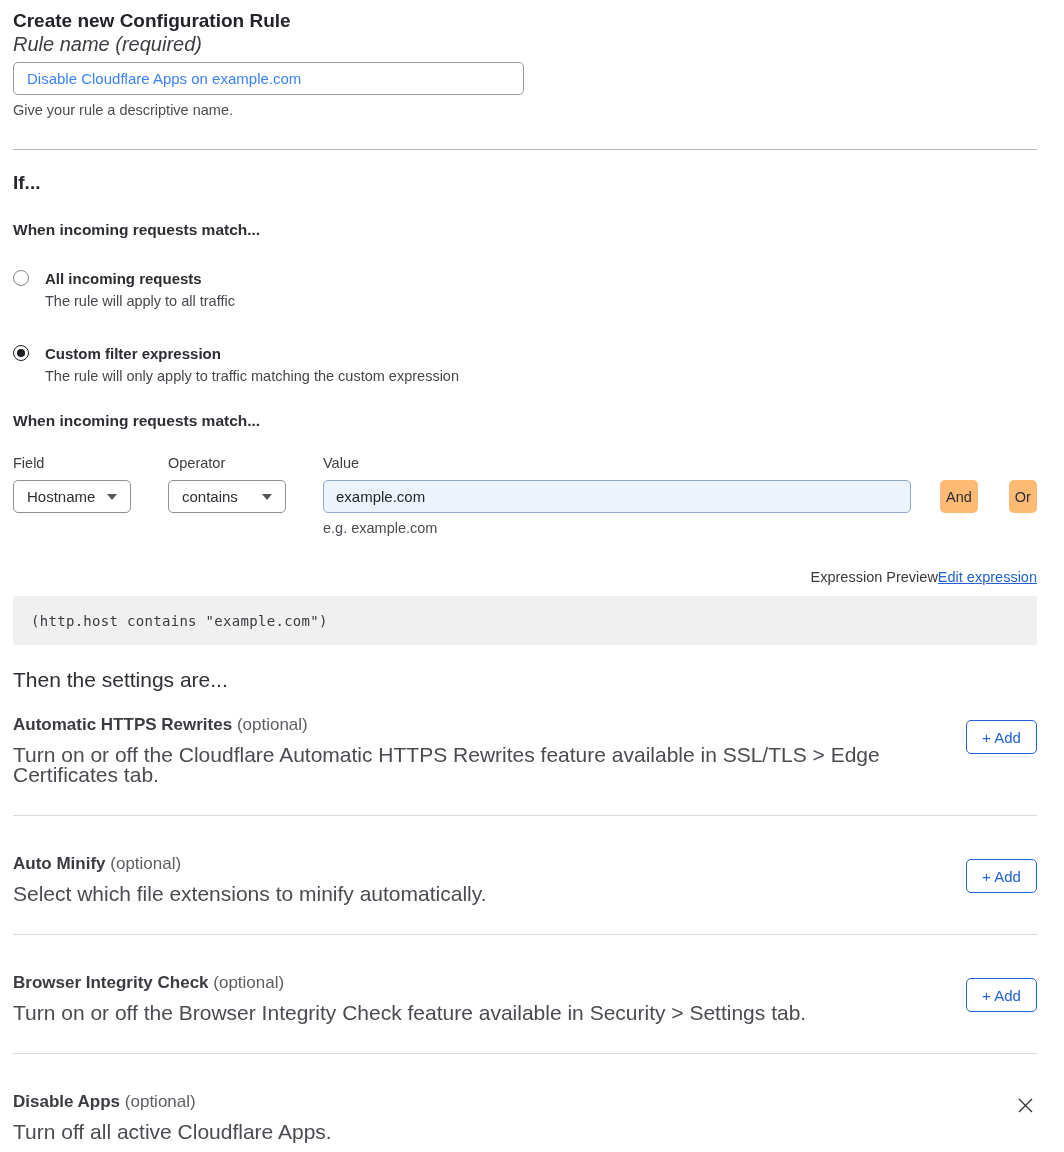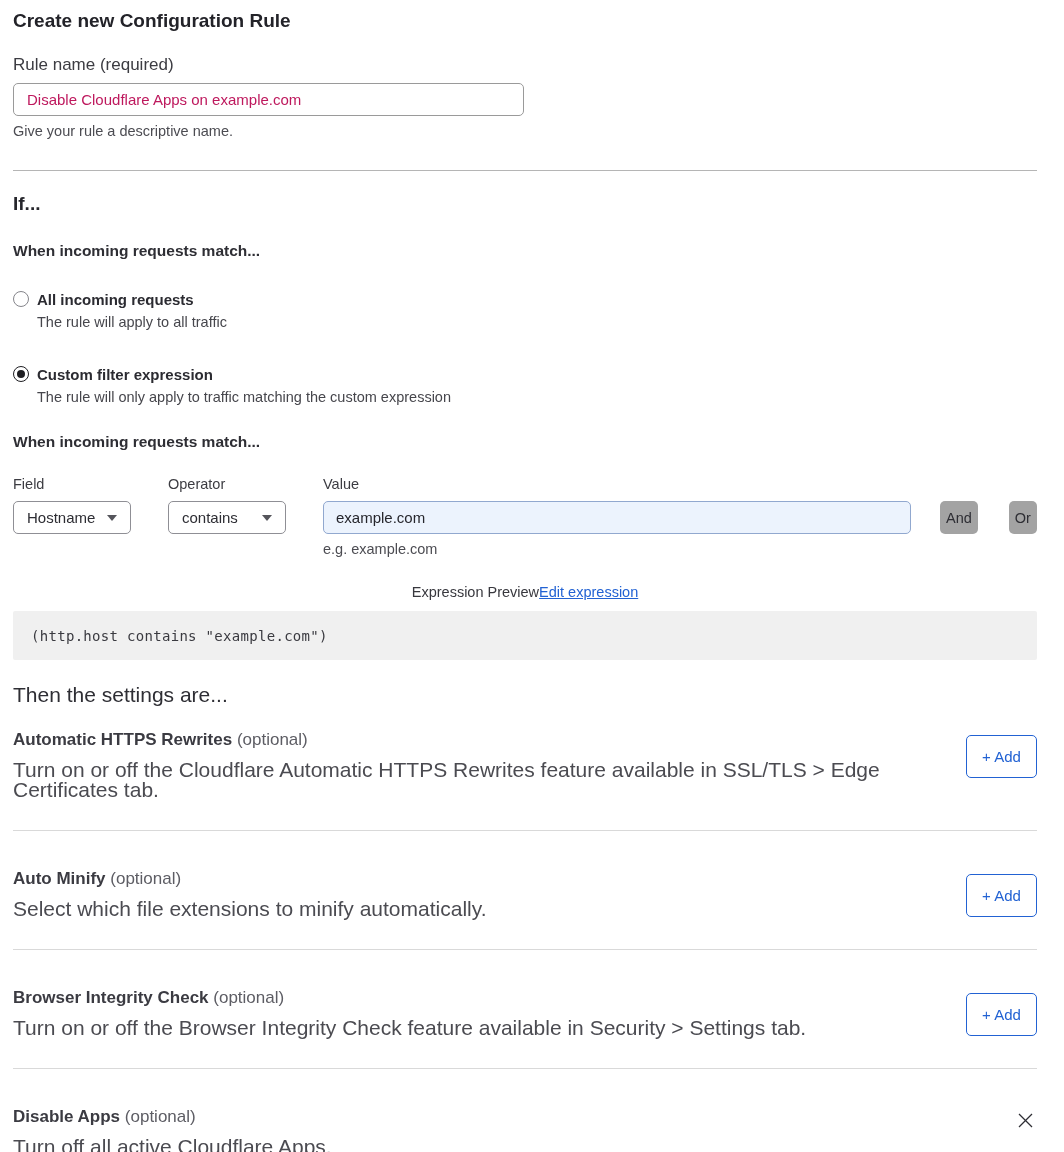--- a/index.html
+++ b/index.html
@@ -9,25 +9,25 @@
     font-family: "Liberation Sans", "DejaVu Sans", sans-serif;
     color: #36363c;
     -webkit-font-smoothing: antialiased;
   }
   .container { padding: 8px 27px 0 13px; }
 
   
   .page-title { font-size: 19px; font-weight: 700; color: #232329; margin: 0; line-height: 26px; }
 
   
-  .field-label { font-size: 17px; color: #3c3c42; margin-top: 21px; line-height: 20px; }
+  .field-label { font-size: 20px; color: #3c3c42; line-height: 20px; font-style: italic; }
   .text-input {
     display: block; margin-top: 8px; width: 511px; height: 33px;
     border: 1px solid #9a9a9a; border-radius: 5px; padding: 0 13px;
-    font-size: 15px; color: #be185d; font-family: inherit; background: #fff; outline: none;
+    font-size: 15px; color: #3b82f6; font-family: inherit; background: #fff; outline: none;
   }
   .helper { font-size: 14.5px; color: #4c4c52; margin-top: 6px; line-height: 19px; }
 
   .divider { border: none; border-top: 1px solid #b5b5b5; margin: 29px 0 0 0; }
 
   .section-heading { font-size: 19px; font-weight: 700; color: #26262c; margin-top: 20px; line-height: 25px; }
   .sub-heading { font-size: 15.5px; font-weight: 700; color: #2e2e34; margin-top: 24px; line-height: 21px; }
 
   
   .radio-group { margin-top: 29px; }
@@ -35,21 +35,21 @@
   .radio-option + .radio-option { margin-top: 33px; }
   .radio-circle {
     width: 16px; height: 16px; border-radius: 50%; border: 1px solid #85858b;
     margin-top: 1px; flex: 0 0 16px; position: relative; background: #fff;
   }
   .radio-circle.selected { border: 1.5px solid #1e1e22; }
   .radio-circle.selected::after {
     content: ""; position: absolute; left: 50%; top: 50%; transform: translate(-50%,-50%);
     width: 8px; height: 8px; border-radius: 50%; background: #1e1e22;
   }
-  .radio-texts { margin-left: 8px; }
+  .radio-texts { margin-left: 16px; }
   .radio-label { font-size: 15px; font-weight: 700; color: #2b2b31; line-height: 20px; }
   .radio-desc { font-size: 14.5px; color: #46464c; margin-top: 2px; line-height: 20px; }
 
   
   .builder-row { display: flex; margin-top: 23px; gap: 14px; }
   .builder-col { display: flex; flex-direction: column; }
   .builder-col .col-label { font-size: 14.5px; color: #3c3c42; line-height: 19px; margin-bottom: 7px; }
   .select-box {
     width: 118px; height: 33px; border: 1px solid #8f8f95; border-radius: 5px; background: #fff;
     display: flex; align-items: center; justify-content: space-between;
@@ -59,49 +59,49 @@
     width: 0; height: 0; border-left: 5px solid transparent; border-right: 5px solid transparent;
     border-top: 6px solid #55555b;
   }
   .col-gap { width: 9px; flex: 0 0 9px; }
   .value-input {
     width: 588px; height: 33px; border: 1px solid #91a8cf; border-radius: 5px;
     background: #ecf3fd; padding: 0 12px; font-size: 15px; color: #26262c;
     font-family: inherit; outline: none;
   }
   .logic-btn {
-    height: 33px; margin-top: 26px; border: none; border-radius: 5px; background: #a3a3a3;
+    height: 33px; margin-top: 26px; border: none; border-radius: 5px; background: #fdba74;
     font-size: 14.5px; color: #2e2e34; font-family: inherit; cursor: pointer;
   }
   .and-btn { width: 43px; margin-left: 15px; }
   .or-btn  { width: 46px; margin-left: 17px; }
 
   
-  .preview-row { display: flex; justify-content: center; align-items: flex-end; margin-top: 23px; }
+  .preview-row { display: flex; justify-content: flex-end; align-items: flex-end; margin-top: 29px; }
   .preview-label { font-size: 14.5px; color: #38383e; line-height: 20px; }
   .edit-link { font-size: 14.5px; color: #2262d3; text-decoration: underline; cursor: pointer; line-height: 20px; }
   .code-box {
     margin-top: 9px; height: 49px; background: #f0f0f0; border-radius: 2px;
     display: flex; align-items: center; padding: 0 18px;
     font-family: "DejaVu Sans Mono", "Liberation Mono", monospace;
     font-size: 14px; color: #3a3a40; letter-spacing: 0.3px;
   }
 
   .then-heading { font-size: 21px; font-weight: 400; color: #2e2e34; margin-top: 24px; line-height: 21px; }
 
   
   .setting-row { display: flex; justify-content: space-between; padding: 36px 0 30px; border-bottom: 1px solid #d9d9d9; }
   .setting-row.first { padding-top: 23px; }
   .setting-row.last { border-bottom: none; padding-bottom: 0; gap: 41px; }
   .setting-title-line { font-size: 17px; line-height: 23px; }
   .setting-title { font-weight: 700; color: #3b3b42; }
   .setting-optional { font-weight: 400; color: #5d5d64; }
   .setting-desc { font-size: 21px; color: #4b4b51; margin-top: 9px; line-height: 20px; }
   .add-btn {
-    width: 71px; height: 43px; margin-top: 7px; flex: 0 0 auto;
+    width: 71px; height: 34px; margin-top: 7px; flex: 0 0 auto;
     border: 1px solid #2262d3; border-radius: 5px; background: #fff;
     color: #2262d3; font-size: 15px; font-family: inherit; cursor: pointer;
   }
   .close-btn {
     width: 24px; height: 24px; margin-top: 3px; flex: 0 0 auto; background: none; border: none;
     cursor: pointer; padding: 0; display: flex; align-items: center; justify-content: center;
   }
   .close-btn svg { display: block; }
 </style>
 </head>

